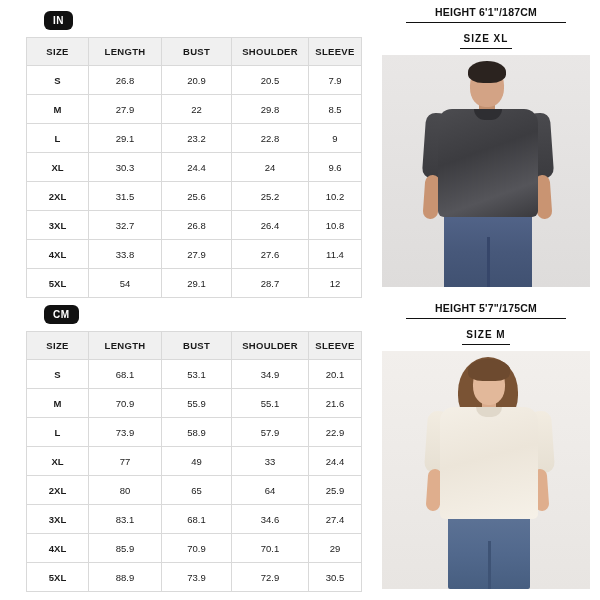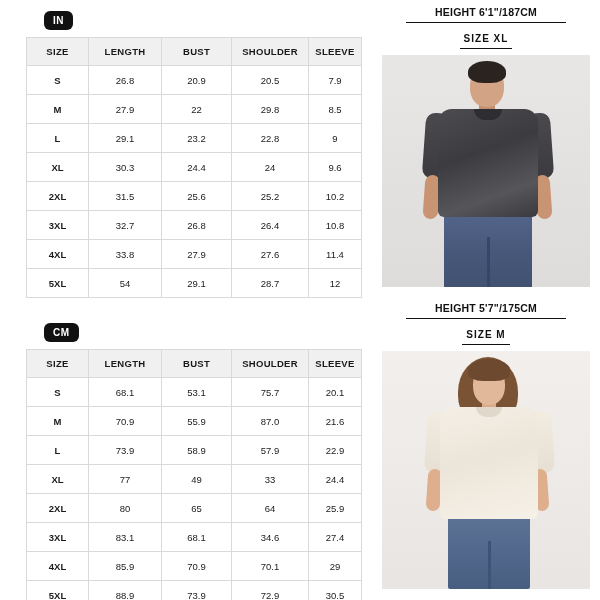--- a/index.html
+++ b/index.html
@@ -42,21 +42,21 @@
     font-weight: bold;
     letter-spacing: 0.5px;
     padding: 4px 9px 4px 9px;
     border-radius: 6px;
     margin-left: 18px;
   }
   .badge-row {
     margin-bottom: 7px;
   }
   .badge-row.second {
-    margin-top: 24px;
+    margin-top: 6px;
   }
 
   
   table.size-table {
     border-collapse: collapse;
     width: 335px;
     table-layout: fixed;
     background: #ffffff;
     border-radius: 10px;
   }
@@ -374,28 +374,28 @@
           <th>BUST</th>
           <th>SHOULDER</th>
           <th>SLEEVE</th>
         </tr>
       </thead>
       <tbody>
         <tr>
           <td class="size-cell">S</td>
           <td>68.1</td>
           <td>53.1</td>
-          <td>75.7</td>
+          <td>34.9</td>
           <td>20.1</td>
         </tr>
         <tr>
           <td class="size-cell">M</td>
           <td>70.9</td>
           <td>55.9</td>
-          <td>87.0</td>
+          <td>55.1</td>
           <td>21.6</td>
         </tr>
         <tr>
           <td class="size-cell">L</td>
           <td>73.9</td>
           <td>58.9</td>
           <td>57.9</td>
           <td>22.9</td>
         </tr>
         <tr>

